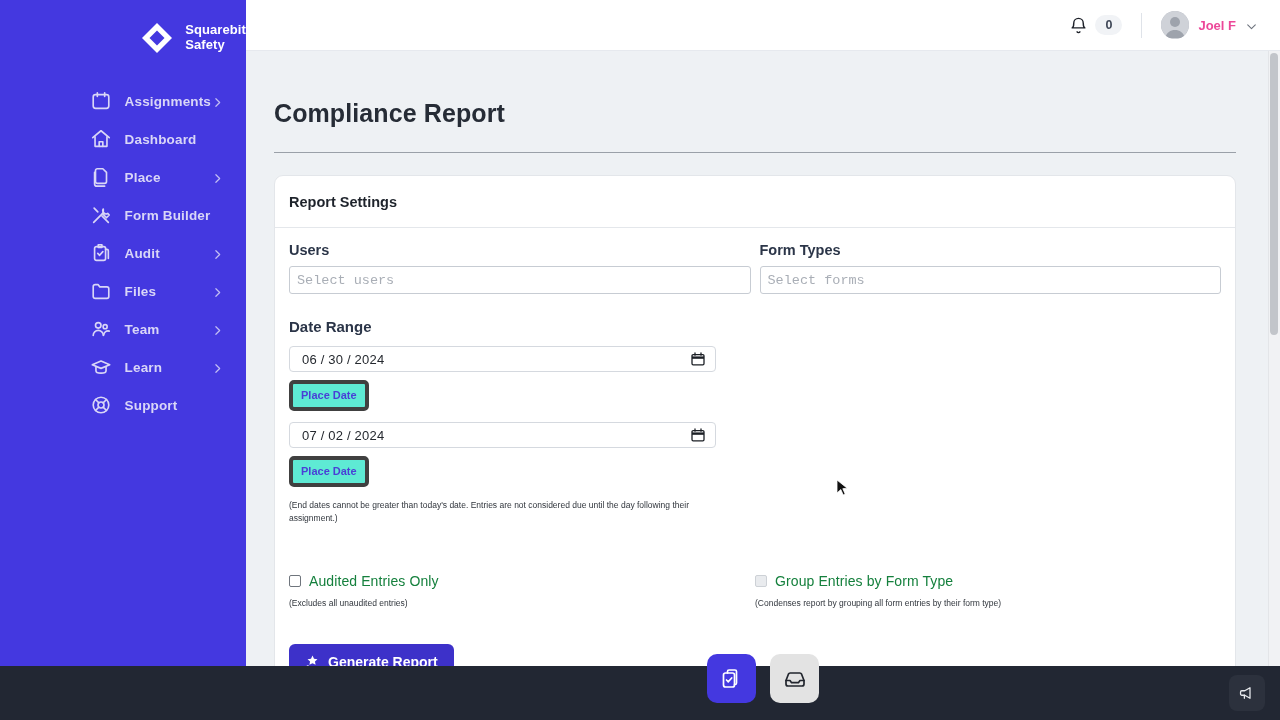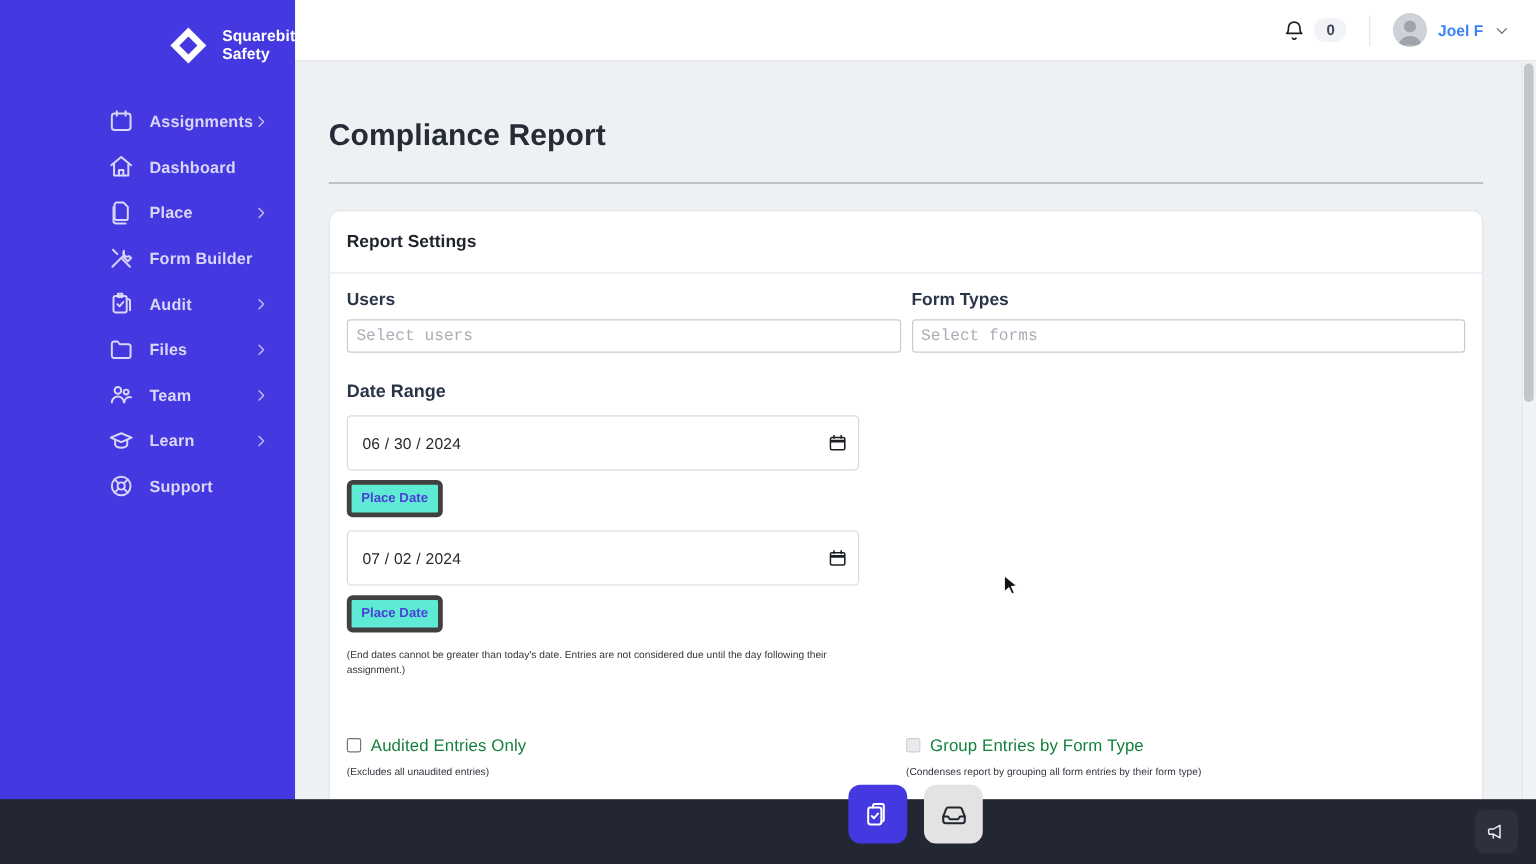--- a/index.html
+++ b/index.html
@@ -60,21 +60,21 @@
   .bell-wrap { display: flex; align-items: center; gap: 7px; }
   .bell-ico { width: 19px; height: 19px; display: block; }
   .bell-count {
     background: #f1f3f6; color: #3e4656;
     border-radius: 11px; font-size: 12.5px; font-weight: bold;
     padding: 3px 10px; min-width: 26px; text-align: center;
   }
   .hdr-div { width: 1px; height: 25px; background: #dfe3e9; margin: 0 19px; }
   .user-wrap { display: flex; align-items: center; gap: 9px; cursor: pointer; }
   .avatar { width: 28px; height: 28px; border-radius: 50%; background: #b8bcc4; overflow: hidden; display: block; }
-  .user-name { font-size: 13px; font-weight: bold; color: #3b82f6; }
+  .user-name { font-size: 13px; font-weight: bold; color: #ec4899; }
   .user-chev { width: 13px; height: 13px; color: #6d737d; }
 
   
   .main {
     position: absolute; left: 246px; top: 51px;
     width: 1024px; height: 669px;
     background: #eef1f4;
     overflow: hidden;
   }
   .page-title {
@@ -115,21 +115,21 @@
     padding: 0 7px;
   }
   .txtinput::placeholder { color: #a9aeb6; }
 
   .daterange-label {
     font-size: 15px; font-weight: bold; color: #2b3548;
     padding: 24px 0 0 14px;
   }
   .date-block { padding: 0 14px; width: 440px; }
   .dateinput {
-    width: 427px; height: 46px;
+    width: 427px; height: 26px;
     margin-top: 11px;
     border: 1px solid #d5d9df; border-radius: 4px;
     background: #fff;
     display: flex; align-items: center;
     padding: 0 10px 0 12px;
   }
   .date-val {
     font-size: 13px; color: #25292f; letter-spacing: .2px;
     flex: 1 1 auto;
   }

